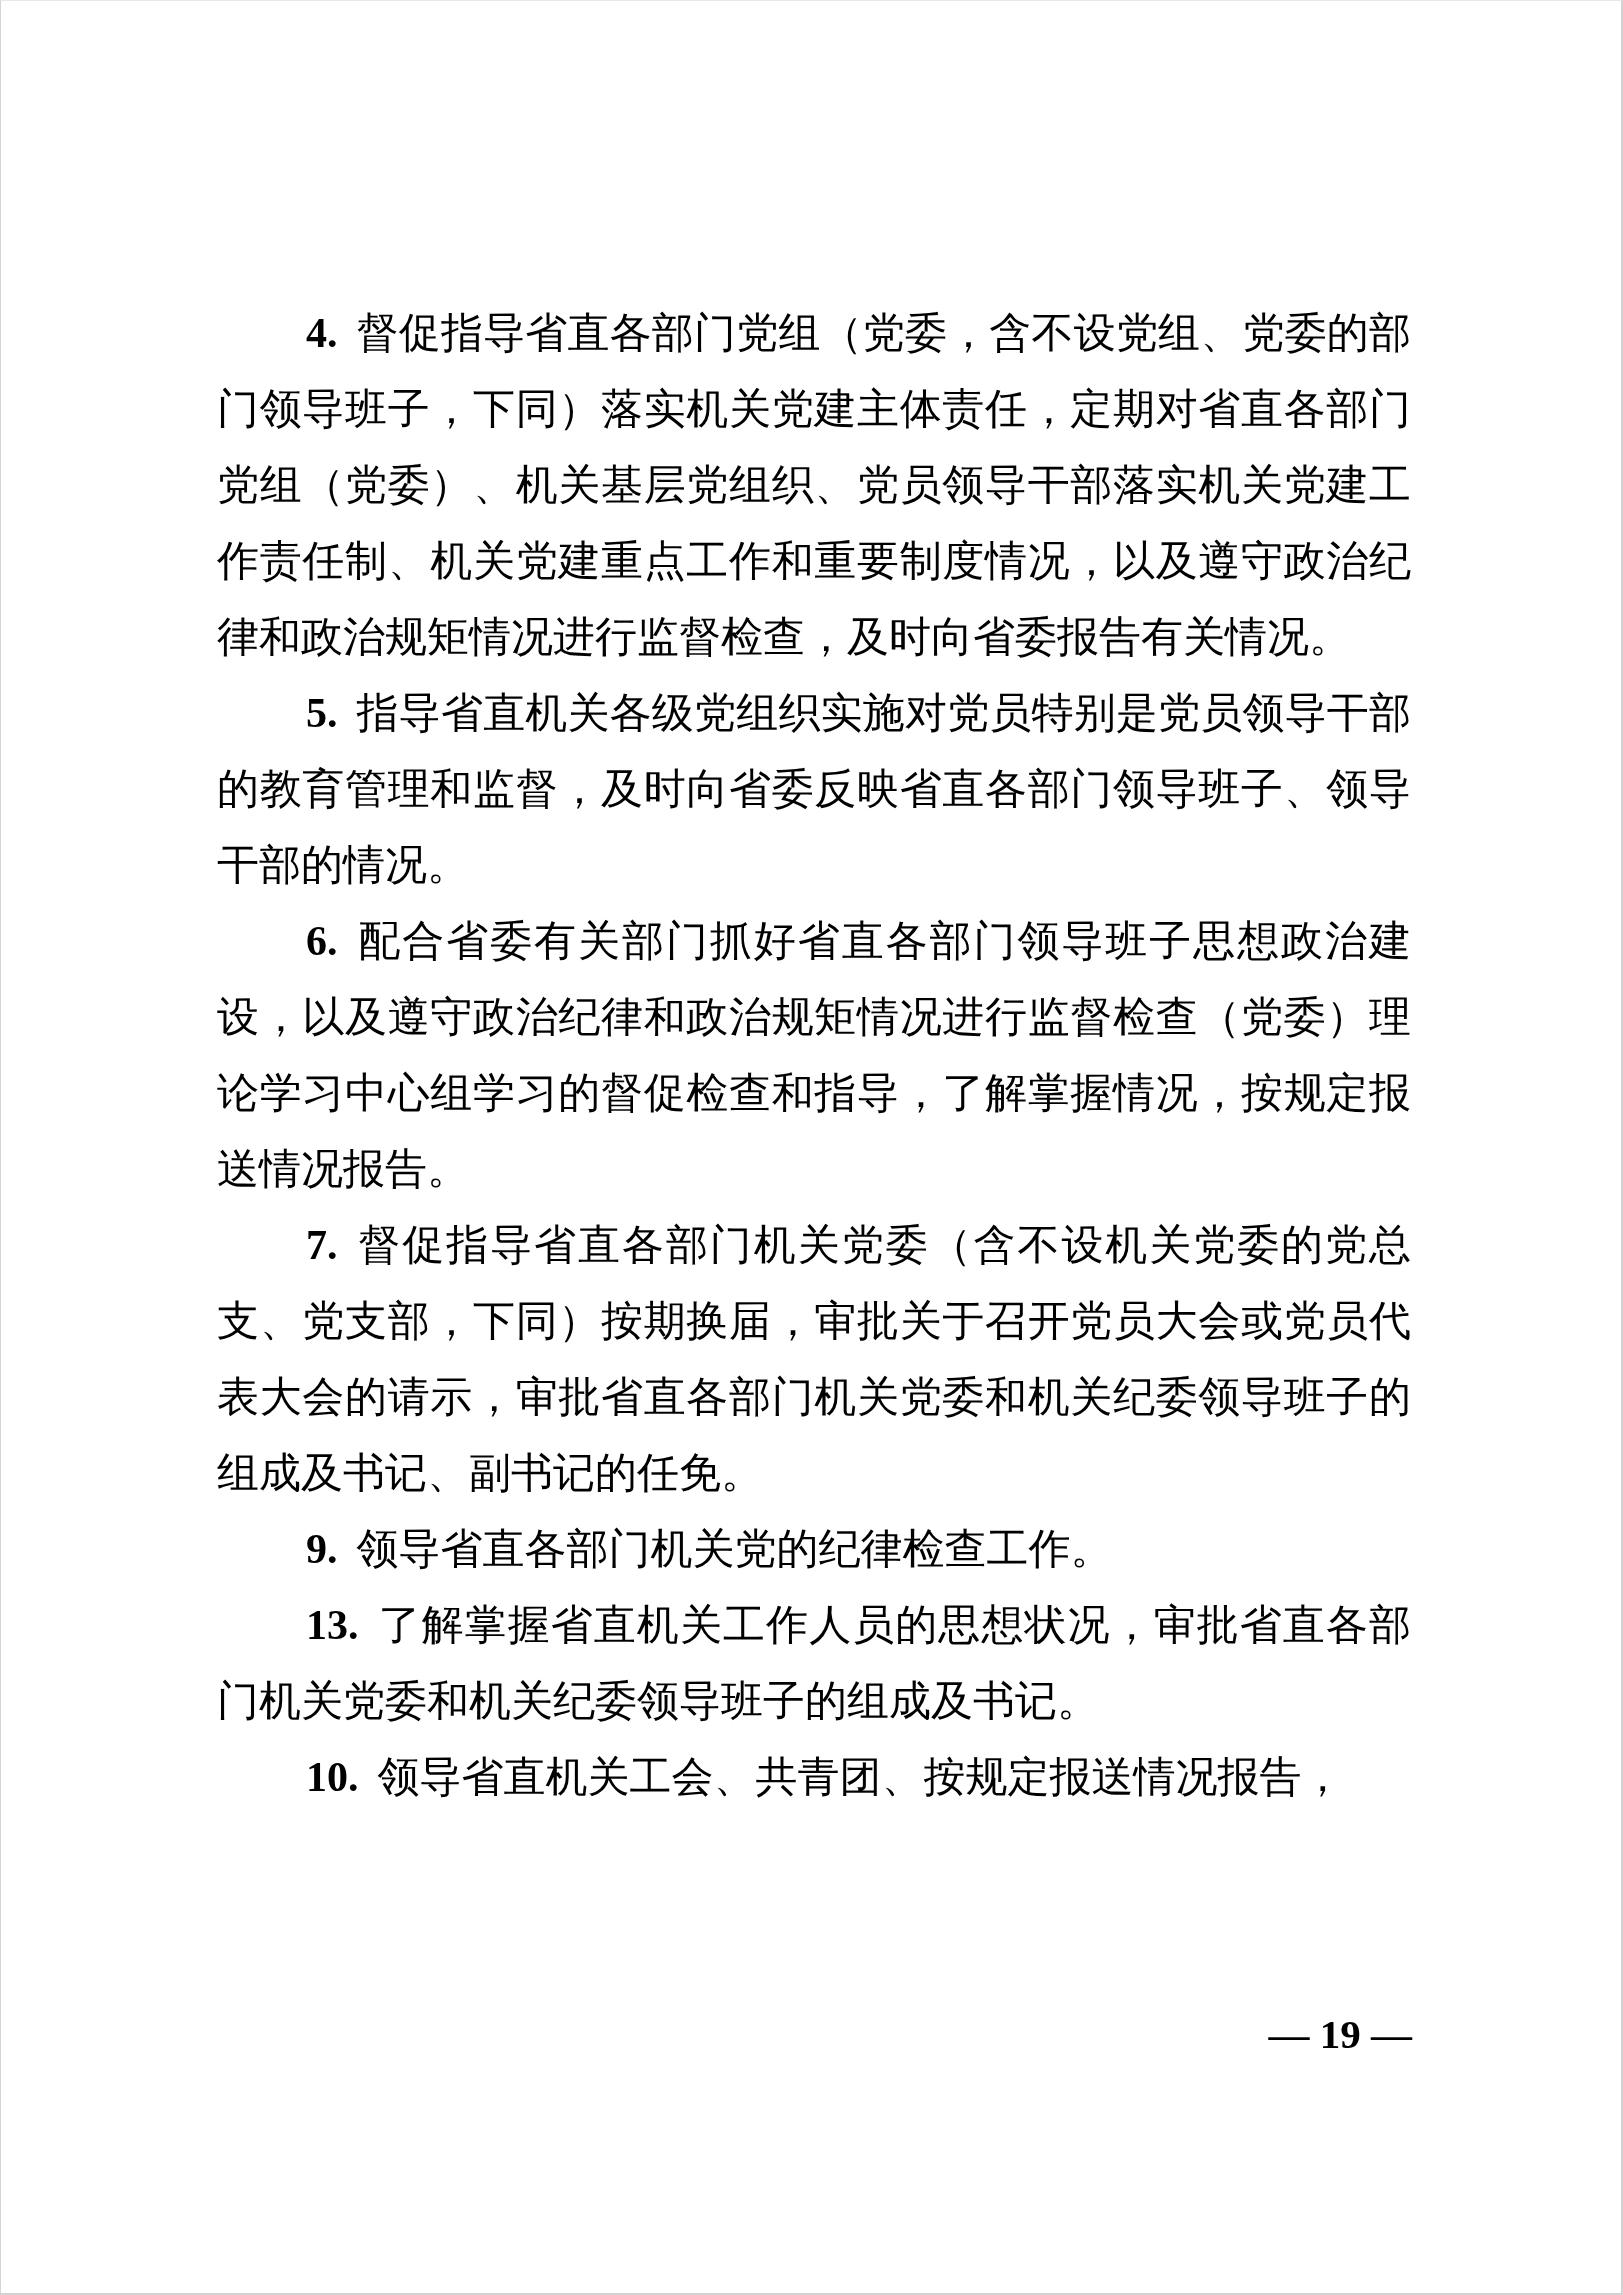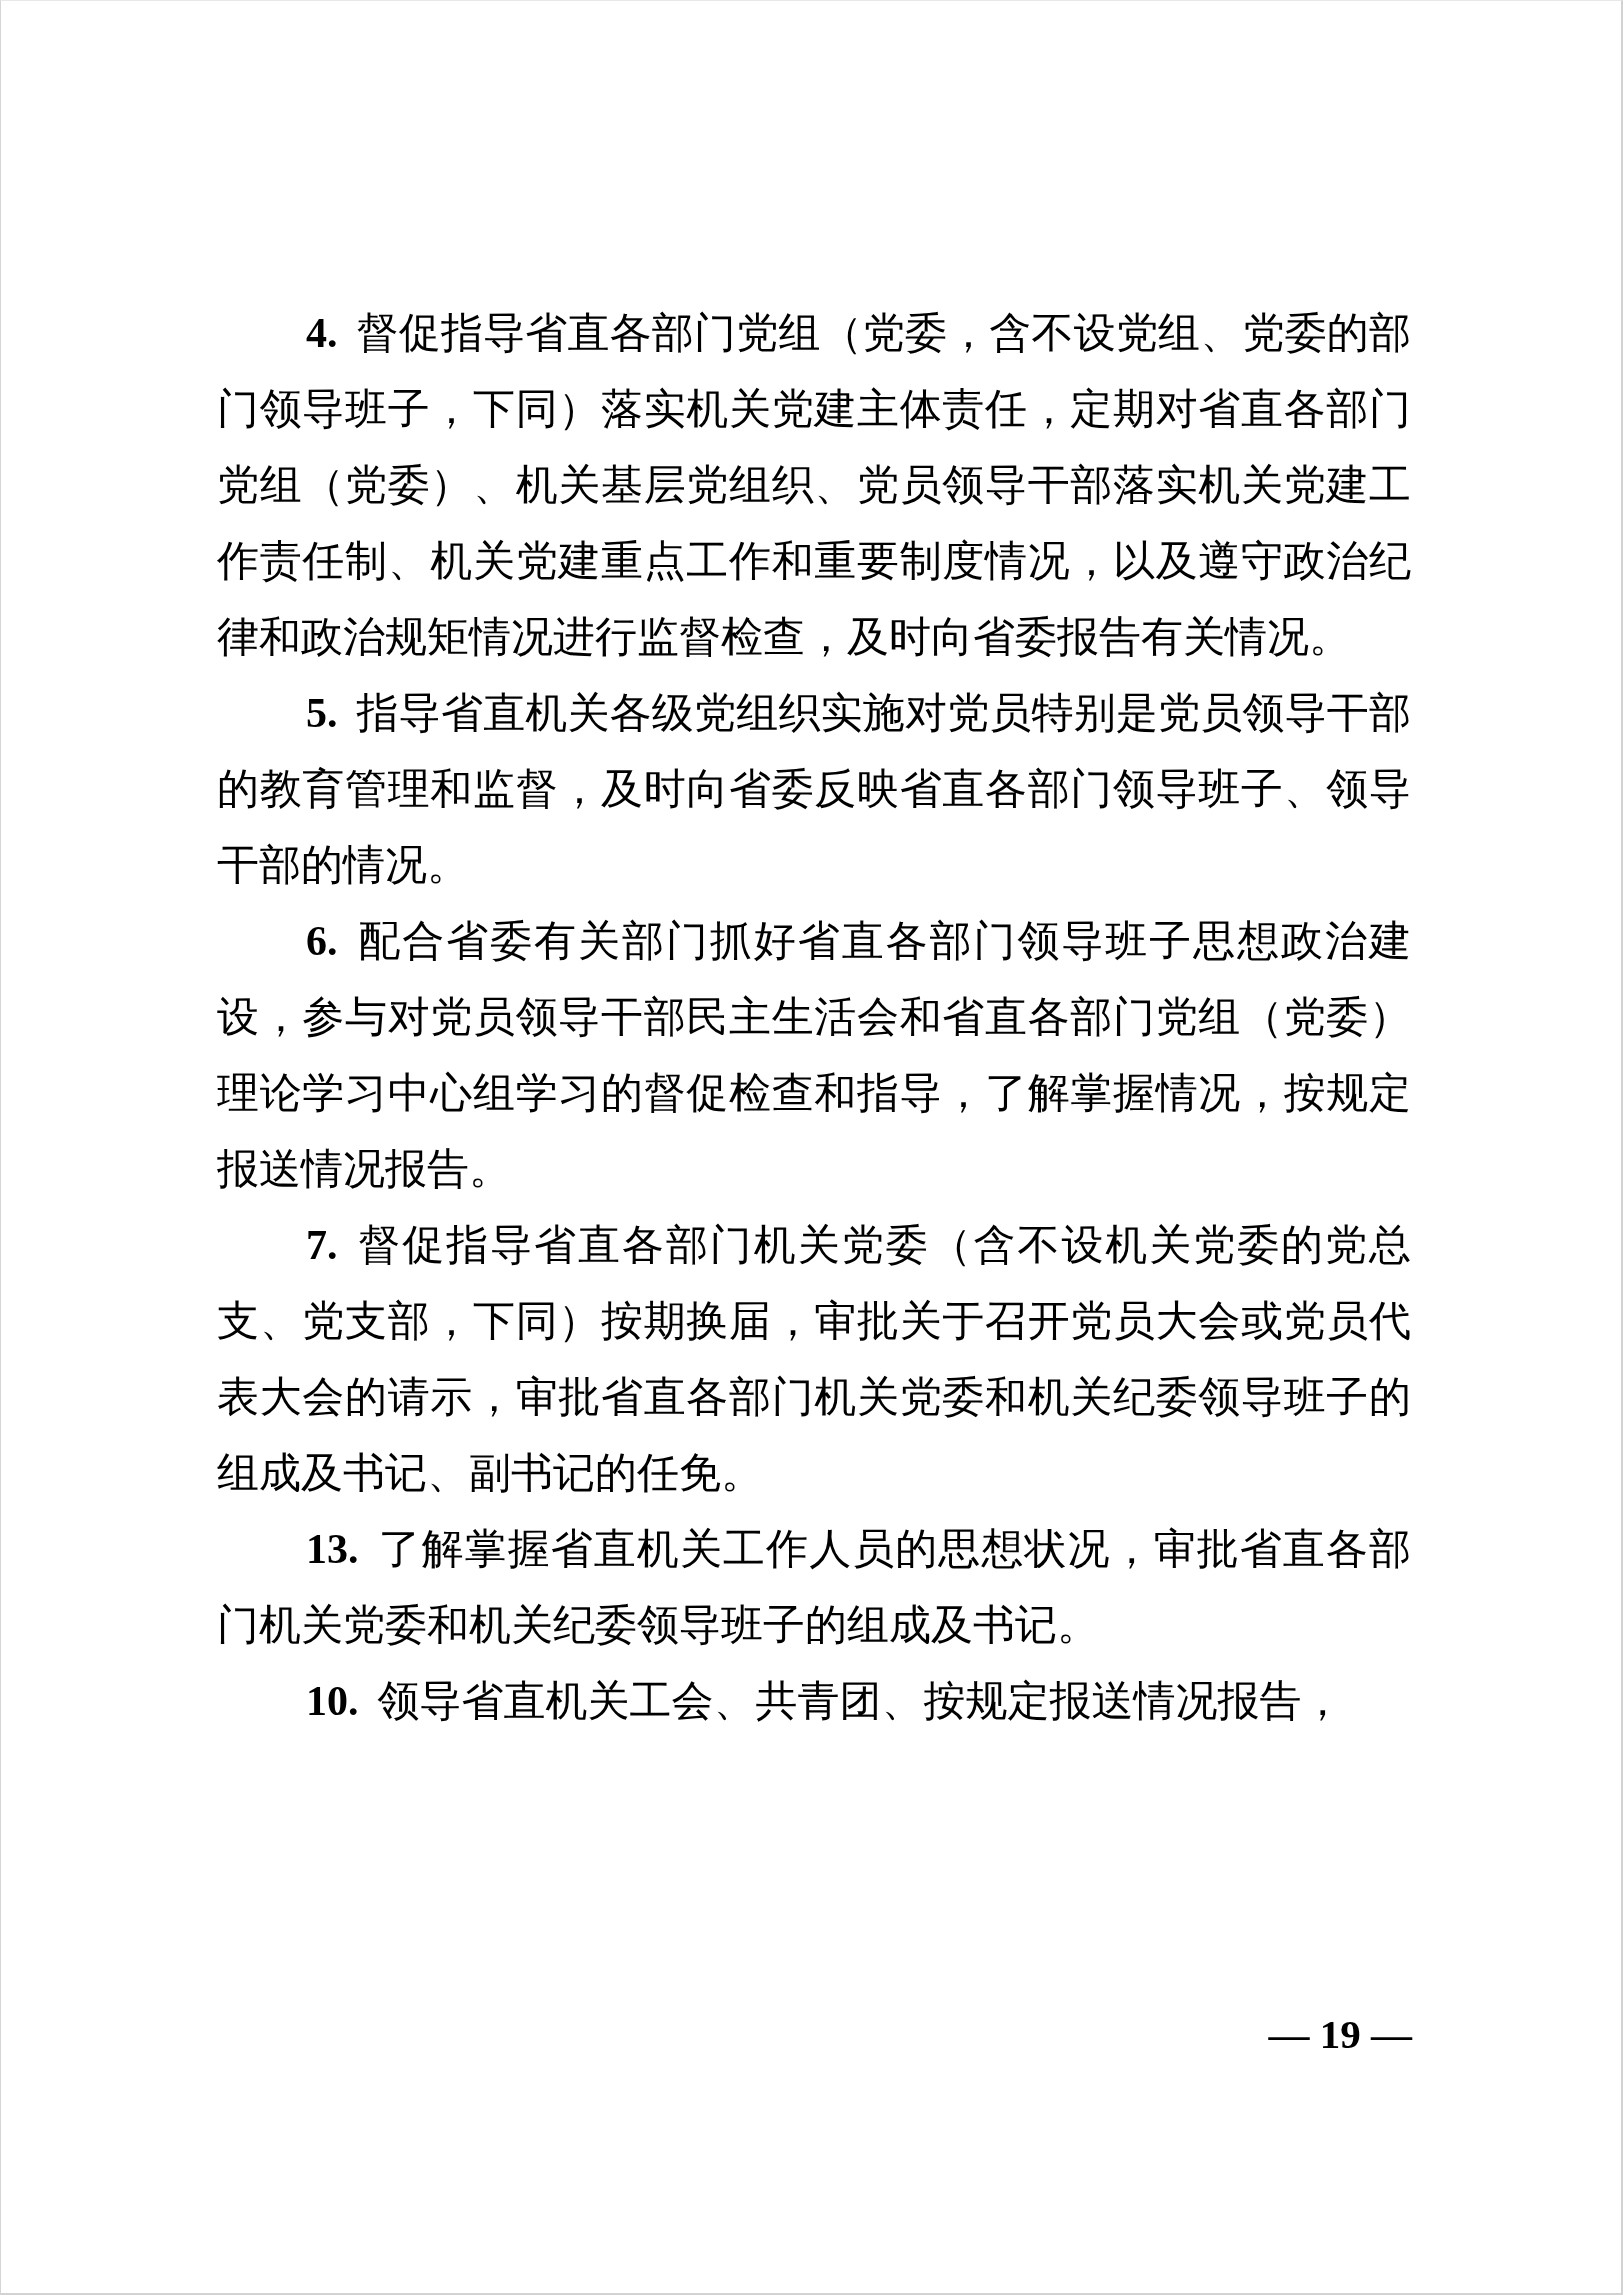--- a/index.html
+++ b/index.html
@@ -63,28 +63,31 @@
 
     <p class="para">
       <b class="num">4.</b><span>督促指导省直各部门党组（党委，含不设党组、党委的部门领导班子，下同）落实机关党建主体责任，定期对省直各部门党组（党委）、机关基层党组织、党员领导干部落实机关党建工作责任制、机关党建重点工作和重要制度情况，以及遵守政治纪律和政治规矩情况进行监督检查，及时向省委报告有关情况。</span>
     </p>
 
     <p class="para">
       <b class="num">5.</b><span>指导省直机关各级党组织实施对党员特别是党员领导干部的教育管理和监督，及时向省委反映省直各部门领导班子、领导干部的情况。</span>
     </p>
 
     <p class="para">
-      <b class="num">6.</b><span>配合省委有关部门抓好省直各部门领导班子思想政治建设，参与对党员领导干部民主生活会和省直各部门党组（党委）理论学习中心组学习的督促检查和指导，了解掌握情况，按规定报送情况报告。</span>
+      <b class="num">6.</b><span>配合省委有关部门抓好省直各部门领导班子思想政治建设，以及遵守政治纪律和政治规矩情况进行监督检查（党委）理论学习中心组学习的督促检查和指导，了解掌握情况，按规定报送情况报告。</span>
     </p>
 
     <p class="para">
       <b class="num">7.</b><span>督促指导省直各部门机关党委（含不设机关党委的党总支、党支部，下同）按期换届，审批关于召开党员大会或党员代表大会的请示，审批省直各部门机关党委和机关纪委领导班子的组成及书记、副书记的任免。</span>
     </p>
 
 
+    <p class="para">
+      <b class="num">9.</b><span>领导省直各部门机关党的纪律检查工作。</span>
+    </p>
 
     <p class="para">
       <b class="num">13.</b><span>了解掌握省直机关工作人员的思想状况，审批省直各部门机关党委和机关纪委领导班子的组成及书记。</span>
     </p>
 
     <p class="para">
       <b class="num">10.</b><span>领导省直机关工会、共青团、按规定报送情况报告，</span>
     </p>
 
   </div>

